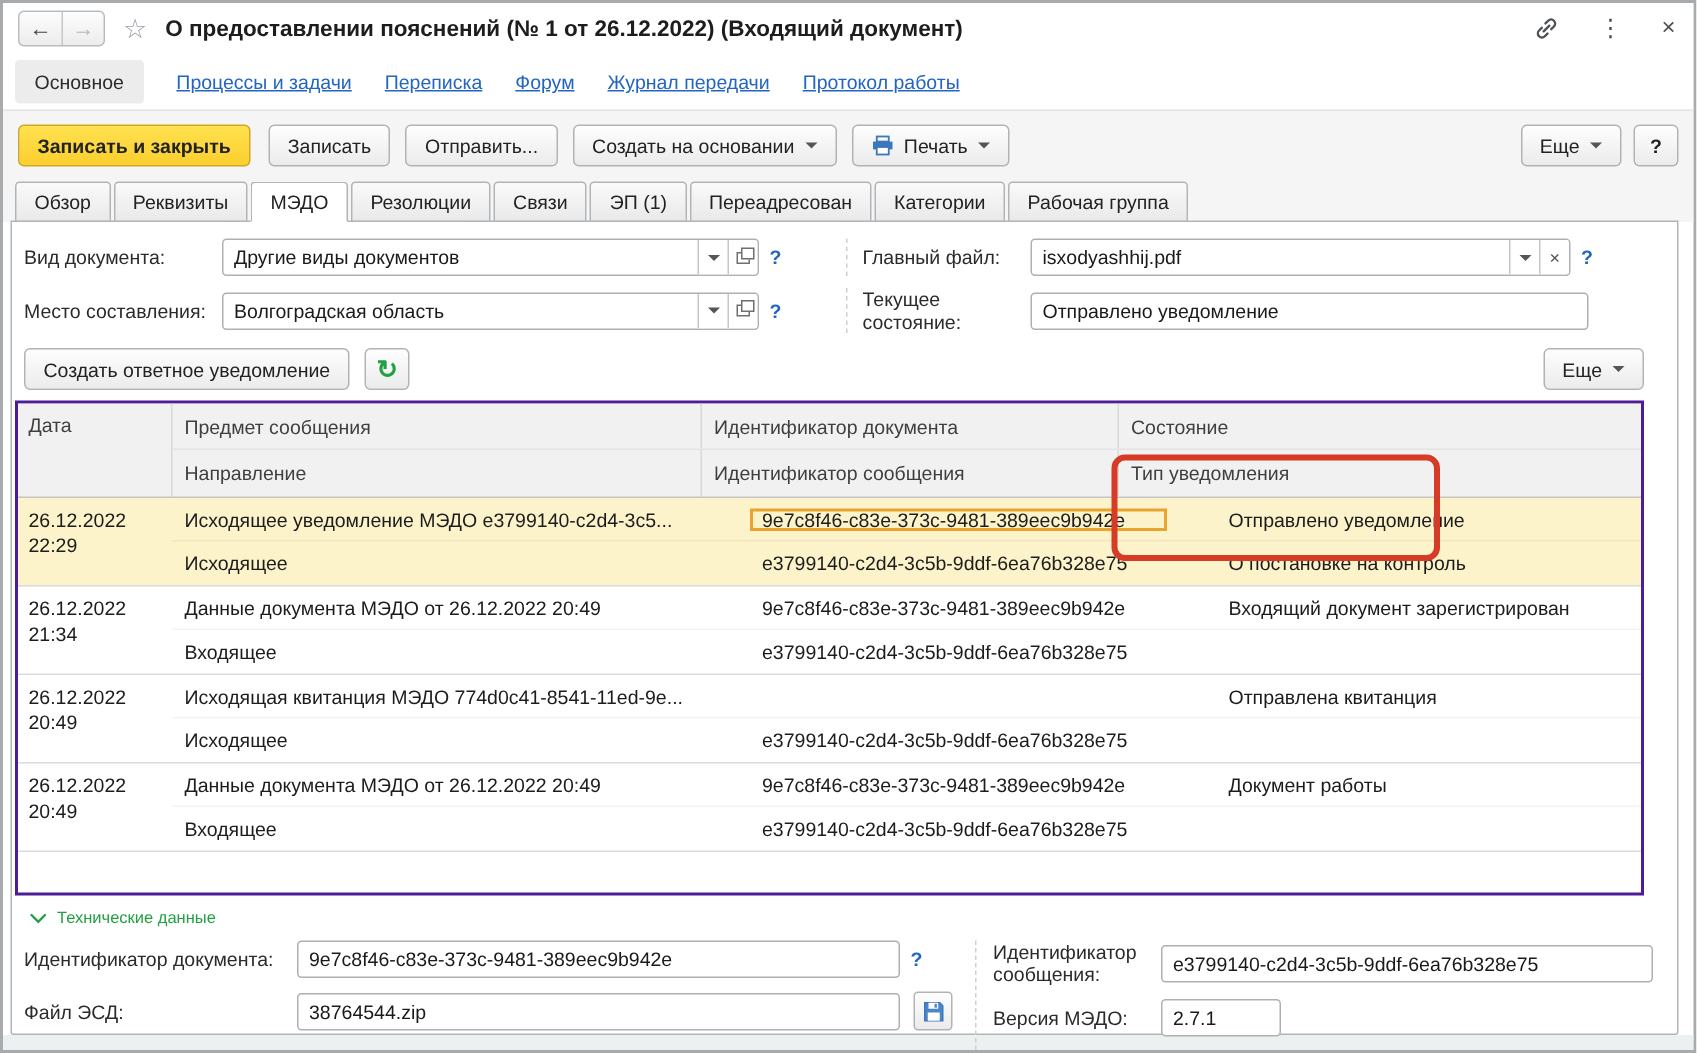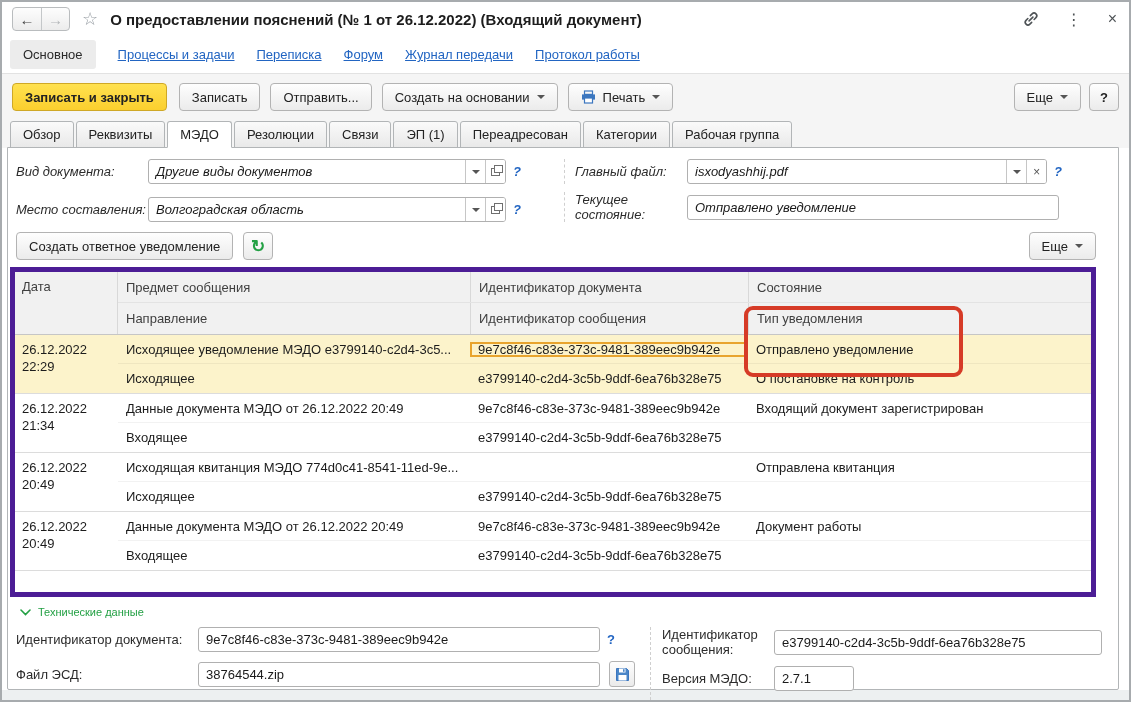--- a/index.html
+++ b/index.html
@@ -39,45 +39,45 @@
   .tab { padding:5px 12px 5px; border:1px solid #b2b5b7; border-radius:3px 3px 0 0; margin-right:2px;
          background:linear-gradient(#fafafa,#e9e9e9); color:#222; cursor:pointer; white-space:nowrap; }
   .tab.active { background:#fff; border-bottom-color:#fff; font-weight:normal; }
 
   
   .panel { position:relative; margin-left:5px; width:1112px; height:543px; background:#fff;
            border:1px solid #b2b5b7; border-radius:0 0 2px 2px; z-index:2; }
   .panel-inner { padding:11px 8px 0 8px; }
 
   
-  .frow { display:flex; align-items:flex-end; margin-bottom:8px;font-style:italic; }
+  .frow { display:flex; align-items:center; margin-bottom:8px; }
   .fcol-left { display:flex; align-items:center; width:548px; }
   .fcol-right { display:flex; align-items:center; border-left:1px dashed #cfcfcf; padding-left:10px; flex:1; }
   .flabel { width:132px; color:#2b2b2b; flex:none; }
   .flabel-r { width:112px; color:#2b2b2b; flex:none; }
   .field { display:flex; align-items:stretch; border:1px solid #b0b0b0; border-radius:3px; background:#fff; height:25px; overflow:hidden; }
   .field .fval { flex:1; display:flex; align-items:center; padding:0 7px; white-space:nowrap; overflow:hidden; color:#1a1a1a; }
   .fbtn { width:20px; display:flex; align-items:center; justify-content:center; border-left:1px solid #c6c6c6; cursor:pointer; background:#fff; color:#555; font-size:12px; }
   .icon-open { position:relative; width:9px; height:8px; border:1px solid #6f6f6f; background:#fff; }
   .icon-open::after { content:''; position:absolute; right:-4px; top:-4px; width:7px; height:6px; border:1px solid #6f6f6f; background:#fff; }
   .w358 { width:358px; } .w360 { width:360px; } .w372 { width:372px; }
   .help-q { color:#2265c2; font-weight:bold; margin-left:7px; cursor:pointer; }
   .field.plain { border-radius:3px; }
 
   
   .cmdrow { display:flex; align-items:center; margin:10px 0 7px 0; width:1080px; }
   .refresh-btn { width:30px; justify-content:center; padding:0; color:#23a044; font-size:17px; font-weight:bold; }
 
   
-  .grid-table { position:relative; margin-left:-6px; width:1086px; height:330px; border:5px solid #4c1d95; background:#fff; overflow:hidden; }
+  .grid-table { position:relative; margin-left:-6px; width:1086px; height:330px; border:2px solid #4c1d95; background:#fff; overflow:hidden; }
   .t-group { display:flex; }
   .date-col { width:103px; flex:none; padding:6px 4px 0 7px; line-height:17px; }
   .right-part { flex:1; min-width:0; }
   .hrow { display:flex; height:31px; align-items:center; }
-  .drow { display:flex; height:29px; align-items:center; }
+  .drow { display:flex; height:29px; align-items:center;gap:33px; }
   .c { padding:0 8px; white-space:nowrap; overflow:hidden; }
   .c.subj { width:352px; flex:none; }
   .c.docid { width:278px; flex:none; }
   .c.state { flex:1; min-width:0; }
   .thead { background:#f1f1f1; color:#3f3f3f; border-bottom:1px solid #c6c6c6; }
   .thead .date-col { border-right:1px solid #d8d8d8; }
   .thead .c { border-left:1px solid #d8d8d8; height:100%; display:flex; align-items:center; }
   .thead .c:first-child { border-left:none; }
   .thead .hrow.top { border-bottom:1px solid #e3e3e3; }
   .t-group.data { border-bottom:1px solid #dcdcdc; color:#1c1c1c; }

